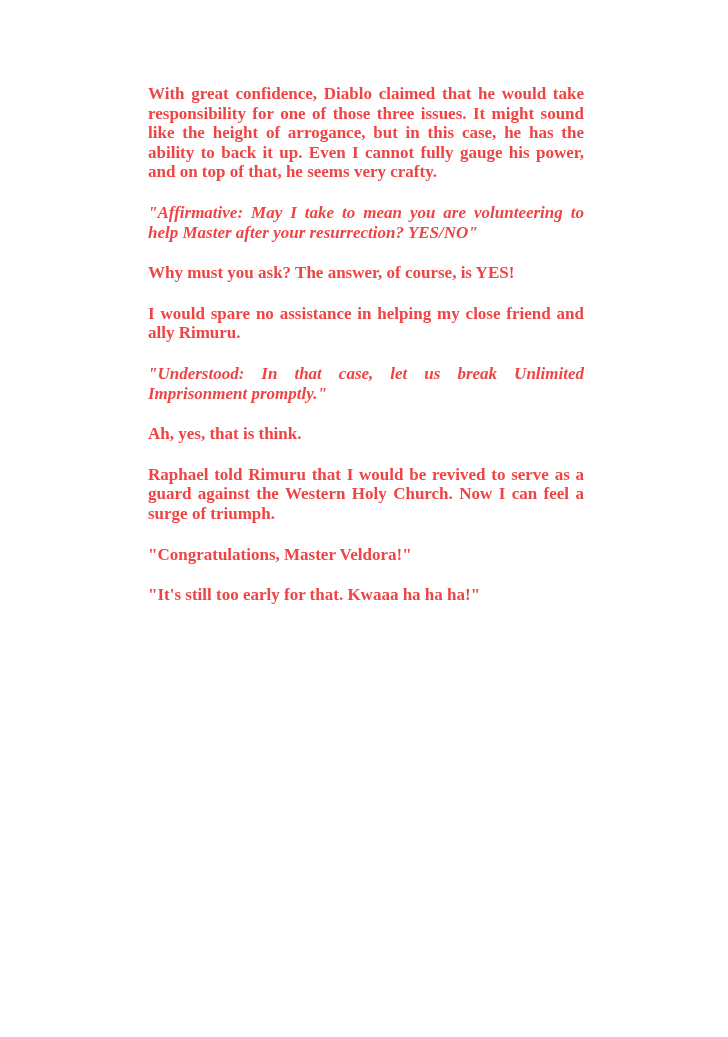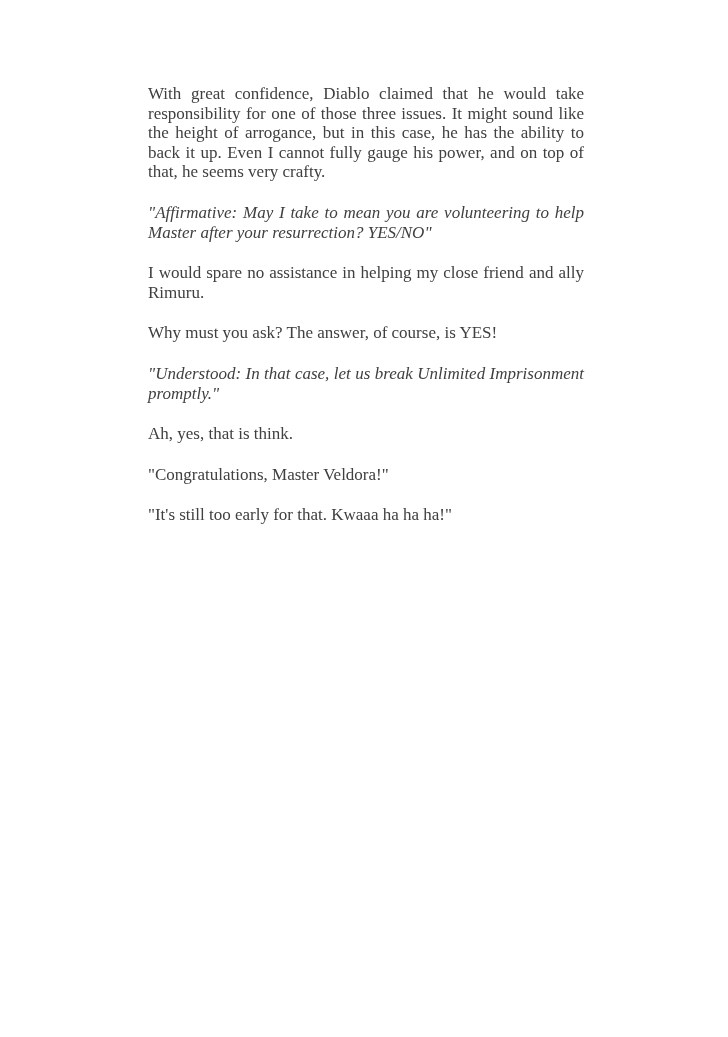--- a/index.html
+++ b/index.html
@@ -37,24 +37,25 @@
     padding: 0;
   }
   .text-block p.italic {
     font-style: italic;
   }
 </style>
 </head>
 <body>
 
 <div class="book-page" style="background: rgb(255, 255, 255);">
-  <div class="text-block" style="color: #404040;">
+  <div class="text-block" style="color: #ef4444; font-weight: bold;">
 
   <p>With great confidence, Diablo claimed that he would take responsibility for one of those three issues. It might sound like the height of arrogance, but in this case, he has the ability to back it up. Even I cannot fully gauge his power, and on top of that, he seems very crafty.</p>
       <p class="italic">"Affirmative: May I take to mean you are volunteering to help Master after your resurrection? YES/NO"</p>
+      <p>Why must you ask? The answer, of course, is YES!</p>
       <p>I would spare no assistance in helping my close friend and ally Rimuru.</p>
-      <p>Why must you ask? The answer, of course, is YES!</p>
       <p class="italic">"Understood: In that case, let us break Unlimited Imprisonment promptly."</p>
       <p>Ah, yes, that is think.</p>
+      <p>Raphael told Rimuru that I would be revived to serve as a guard against the Western Holy Church. Now I can feel a surge of triumph.</p>
       <p>"Congratulations, Master Veldora!"</p>
       <p>"It's still too early for that. Kwaaa ha ha ha!"</p>
     </div>
 </div>
 
 </body></html>

